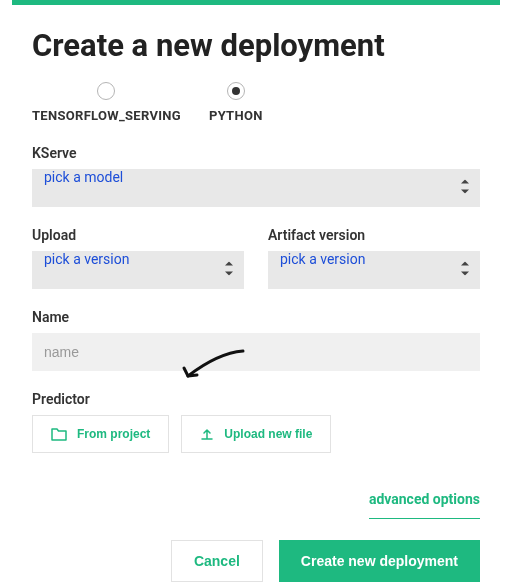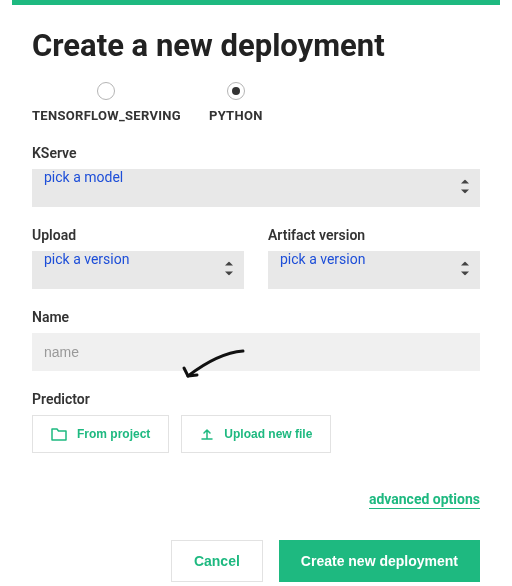--- a/index.html
+++ b/index.html
@@ -130,21 +130,21 @@
   .adv-link {
     text-align: right;
     margin-top: 36px;
   }
   .adv-link span {
     font-size: 14px;
     font-weight: 700;
     color: #1eb980;
     border-bottom: 1.5px solid #1eb980;
     cursor: pointer;
-    padding-bottom: 1px;
+    padding-bottom: 11px;
     margin-top: 16px;
   }
   .footer {
     display: flex;
     justify-content: flex-end;
     gap: 16px;
     margin-top: 32px;
   }
   .btn-cancel {
     height: 42px;

